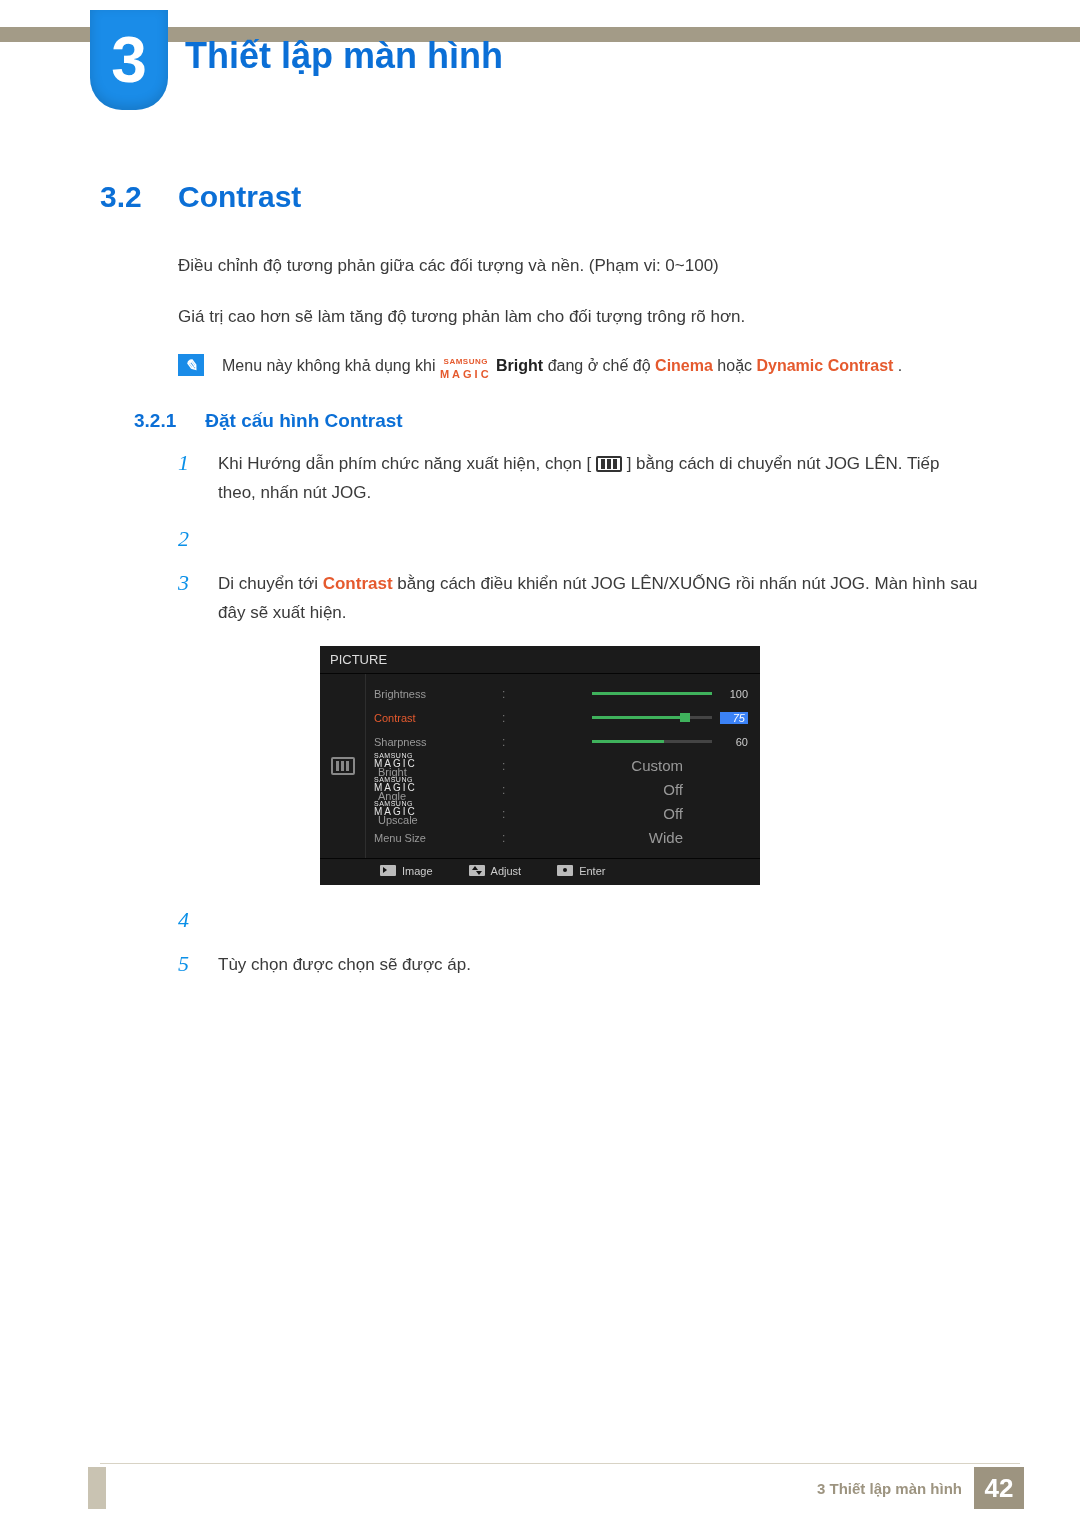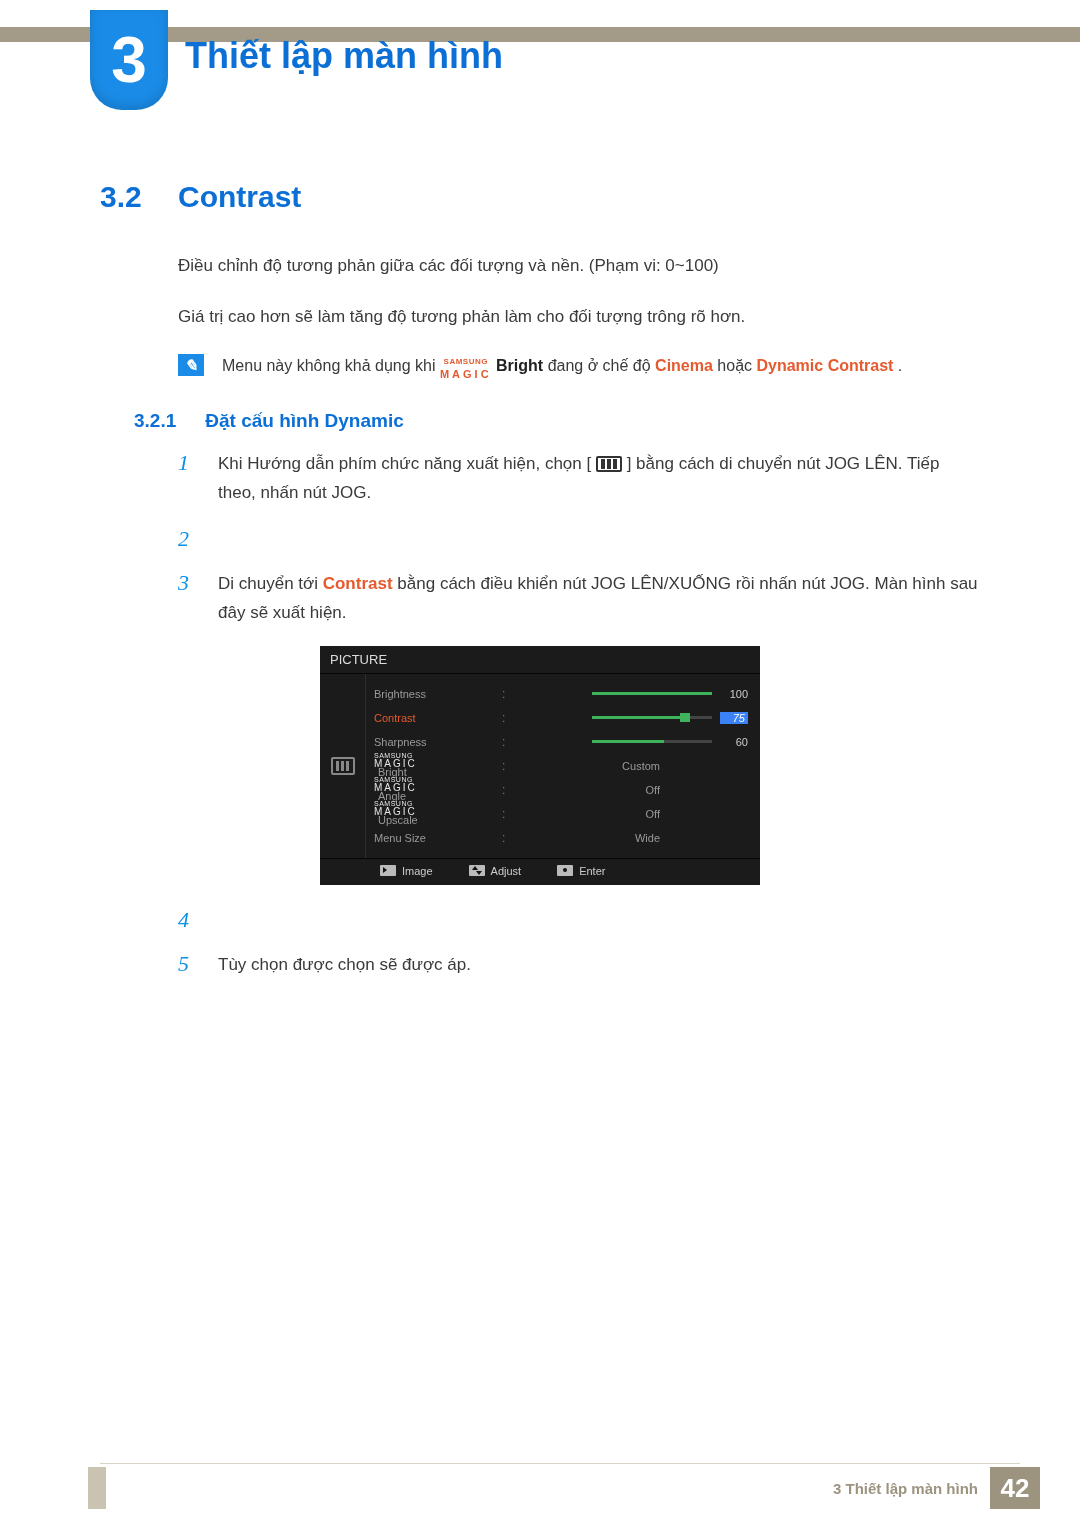--- a/index.html
+++ b/index.html
@@ -114,21 +114,21 @@
   .magic-label { line-height:0.9; }
   .magic-label .t { font-size:7px; color:#e5e5e5; letter-spacing:0.5px; display:block; }
   .magic-label .b { font-size:10px; color:#e5e5e5; letter-spacing:2px; display:block; }
   .magic-label .s { font-size:11px; color:#999; display:inline; margin-left:4px; }
   .osd-colon { color:#777; width:8px; }
   .osd-val { flex:1; display:flex; align-items:center; justify-content:flex-end; gap:8px; }
   .slider { width:120px; height:3px; background:#444; position:relative; }
   .slider .fill { position:absolute; left:0; top:0; bottom:0; background:#3fb25c; }
   .slider .knob { position:absolute; top:-3px; width:10px; height:9px; background:#3fb25c; }
   .valnum { color:#ccc; width:28px; text-align:right; font-size:11px; }
-  .valtext { color:#999; font-size:11px; margin-right: 88px; }
+  .valtext { color:#999; font-size:15px; margin-right: 65px; }
 
   .osd-footer { display:flex; gap:36px; padding:6px 0 8px 60px; border-top:1px solid #050505; }
   .osd-fitem { display:flex; gap:6px; align-items:center; color:#ccc; font-size:11px; }
   .fkey { width:16px; height:11px; background:#bbb; border-radius:1px; position:relative; }
   .fkey.arrow::after{
     content:""; position:absolute; left:3px; top:2px; width:0;height:0;
     border-left:4px solid #111; border-top:3px solid transparent; border-bottom:3px solid transparent;
   }
   .fkey.center::after{
     content:""; position:absolute; left:6px; top:3px; width:4px; height:4px; background:#111; border-radius:50%;
@@ -139,21 +139,21 @@
   }
   .fkey.updown::after{
     content:""; position:absolute; right:3px; bottom:1px; width:0;height:0;
     border-top:4px solid #111; border-left:3px solid transparent; border-right:3px solid transparent;
   }
 
   
   .footer {
     position:absolute; left:0; right:0; bottom:18px;
     display:flex; justify-content:flex-end; align-items:center;
-    padding-right: 40px;
+    padding-right: 56px;
   }
   .footer-line {
     position:absolute; left:100px; right:60px; top:-4px; height:1px; background:#d8d3c5;
   }
   .footer-text { font-size:15px; font-weight:bold; color:#9d9480; margin-right: 12px; }
   .footer-badge {
     width:50px; height:42px; background:#9d9480; color:#fff;
     display:flex; align-items:center; justify-content:center;
     font-size:26px; font-weight:bold;
   }
@@ -192,21 +192,21 @@
         <span> đang ở chế độ </span>
         <span class="bold-orange">Cinema</span>
         <span> hoặc </span>
         <span class="bold-orange">Dynamic Contrast</span>
         <span>.</span>
       </div>
     </div>
 
     <div class="subsection-row">
       <div class="sub-num">3.2.1</div>
-      <div class="sub-title">Đặt cấu hình Dynamic</div>
+      <div class="sub-title">Đặt cấu hình Contrast</div>
     </div>
 
     <div class="step">
       <div class="step-num">1</div>
       <div class="step-text">
         <span>Khi Hướng dẫn phím chức năng xuất hiện, chọn [</span>
         <span class="menu-glyph">
             <span></span>
             <span></span>
             <span></span>

